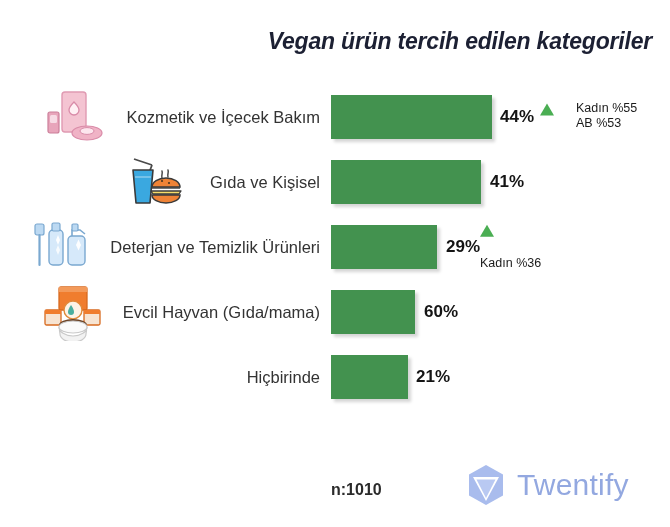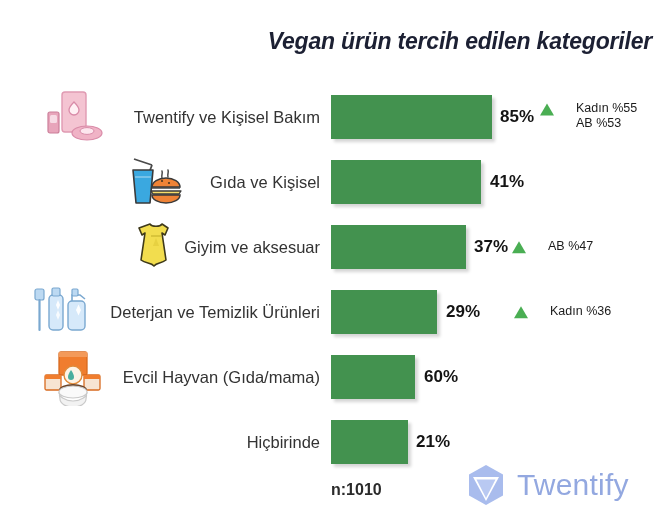--- a/index.html
+++ b/index.html
@@ -163,23 +163,23 @@
         <span class="cat-icon" style="left:42px;">
           <svg viewBox="0 0 62 58">
             <rect x="20" y="4" width="24" height="40" rx="3" fill="#f4c4d2" stroke="#e09ab2" stroke-width="1.4"></rect>
             <path d="M32 14c3 3 5 5 5 8a5 5 0 0 1-10 0c0-3 2-5 5-8z" fill="#fff0f4" stroke="#d98ba8" stroke-width="1.3"></path>
             <rect x="6" y="24" width="11" height="21" rx="2" fill="#e8a5bb" stroke="#cc7f9a" stroke-width="1.2"></rect>
             <rect x="8" y="27" width="7" height="8" rx="1.5" fill="#f7dbe5"></rect>
             <ellipse cx="45" cy="45" rx="15" ry="7" fill="#f0b3c6" stroke="#d98ba8" stroke-width="1.2"></ellipse>
             <ellipse cx="45" cy="43" rx="7" ry="3.4" fill="#fde6ee" stroke="#d98ba8" stroke-width="1"></ellipse>
           </svg>
         </span>
-        <span class="cat-label">Twentify ve Kişisel Bakım</span>
+        <span class="cat-label">Kozmetik ve İçecek Bakım</span>
         <div class="bar" style="width:161px;"></div>
-        <span class="bar-value" style="left:500px;">85%</span>
+        <span class="bar-value" style="left:500px;">44%</span>
         <div class="annotation" style="left:540px;">
           <span class="tri-up"></span>
           <span class="annotation-lines">
             <div>Kadın %55</div>
             <div>AB %53</div>
           </span>
         </div>
       </div>
     </div>
 
@@ -199,61 +199,41 @@
             <circle cx="40" cy="28" r="1.1" fill="#4a3520"></circle>
             <circle cx="47" cy="30" r="1.1" fill="#4a3520"></circle>
           </svg>
         </span>
         <span class="cat-label">Gıda ve Kişisel</span>
         <div class="bar" style="width:150px;"></div>
         <span class="bar-value" style="left:490px;">41%</span>
       </div>
     </div>
 
-    <div class="row">
-      <div class="row-inner">
-        <span class="cat-icon" style="left:126px;">
-          <svg viewBox="0 0 62 58">
-            <path d="M24 6c2 3 10 3 12 0l6 4-3 7-3-2 4 27c-5 4-9 2-12 6-3-4-8-2-13-6l4-27-3 2-3-7z" fill="#f2dd4e" stroke="#3f3a1a" stroke-width="1.6" stroke-linejoin="round"></path>
-            <path d="M25 18h10" stroke="#c9b62e" stroke-width="1.2"></path>
-            <path d="M30 20l-3 8h6z" fill="#e3cc3c" opacity="0.7"></path>
-          </svg>
-        </span>
-        <span class="cat-label">Giyim ve aksesuar</span>
-        <div class="bar" style="width:135px;"></div>
-        <span class="bar-value" style="left:474px;">37%</span>
-        <div class="annotation" style="left:512px;">
-          <span class="tri-up"></span>
-          <span class="annotation-lines">
-            <div>AB %47</div>
-          </span>
-        </div>
-      </div>
-    </div>
 
     <div class="row">
       <div class="row-inner">
         <span class="cat-icon" style="left:32px;">
           <svg viewBox="0 0 62 58">
             <rect x="3" y="6" width="9" height="11" rx="2" fill="#bcd9f2" stroke="#7aa8d0" stroke-width="1.2"></rect>
             <path d="M7.5 17v30" stroke="#7aa8d0" stroke-width="2.2" stroke-linecap="round"></path>
             <rect x="17" y="12" width="14" height="35" rx="4" fill="#d6e9fa" stroke="#7aa8d0" stroke-width="1.4"></rect>
             <rect x="20" y="5" width="8" height="8" rx="1.5" fill="#bcd9f2" stroke="#7aa8d0" stroke-width="1.2"></rect>
             <path d="M24 22l2 5 2-5-2-5z" fill="#ffffff" opacity="0.95"></path>
             <path d="M24 32l2 5 2-5-2-5z" fill="#ffffff" opacity="0.8"></path>
             <rect x="36" y="18" width="17" height="29" rx="4" fill="#d6e9fa" stroke="#7aa8d0" stroke-width="1.4"></rect>
             <path d="M40 18v-6h8l5 4" fill="none" stroke="#7aa8d0" stroke-width="1.6"></path>
             <rect x="40" y="6" width="6" height="7" rx="1.2" fill="#bcd9f2" stroke="#7aa8d0" stroke-width="1.2"></rect>
             <path d="M44 27l2.5 5.5L49 27l-2.5-5.5z" fill="#ffffff" opacity="0.95"></path>
           </svg>
         </span>
         <span class="cat-label">Deterjan ve Temizlik Ürünleri</span>
         <div class="bar" style="width:106px;"></div>
         <span class="bar-value" style="left:446px;">29%</span>
-        <div class="annotation" style="left:514px;">
+        <div class="annotation" style="left:480px;flex-direction:column;">
           <span class="tri-up"></span>
           <span class="annotation-lines">
             <div>Kadın %36</div>
           </span>
         </div>
       </div>
     </div>
 
     <div class="row">
       <div class="row-inner">

